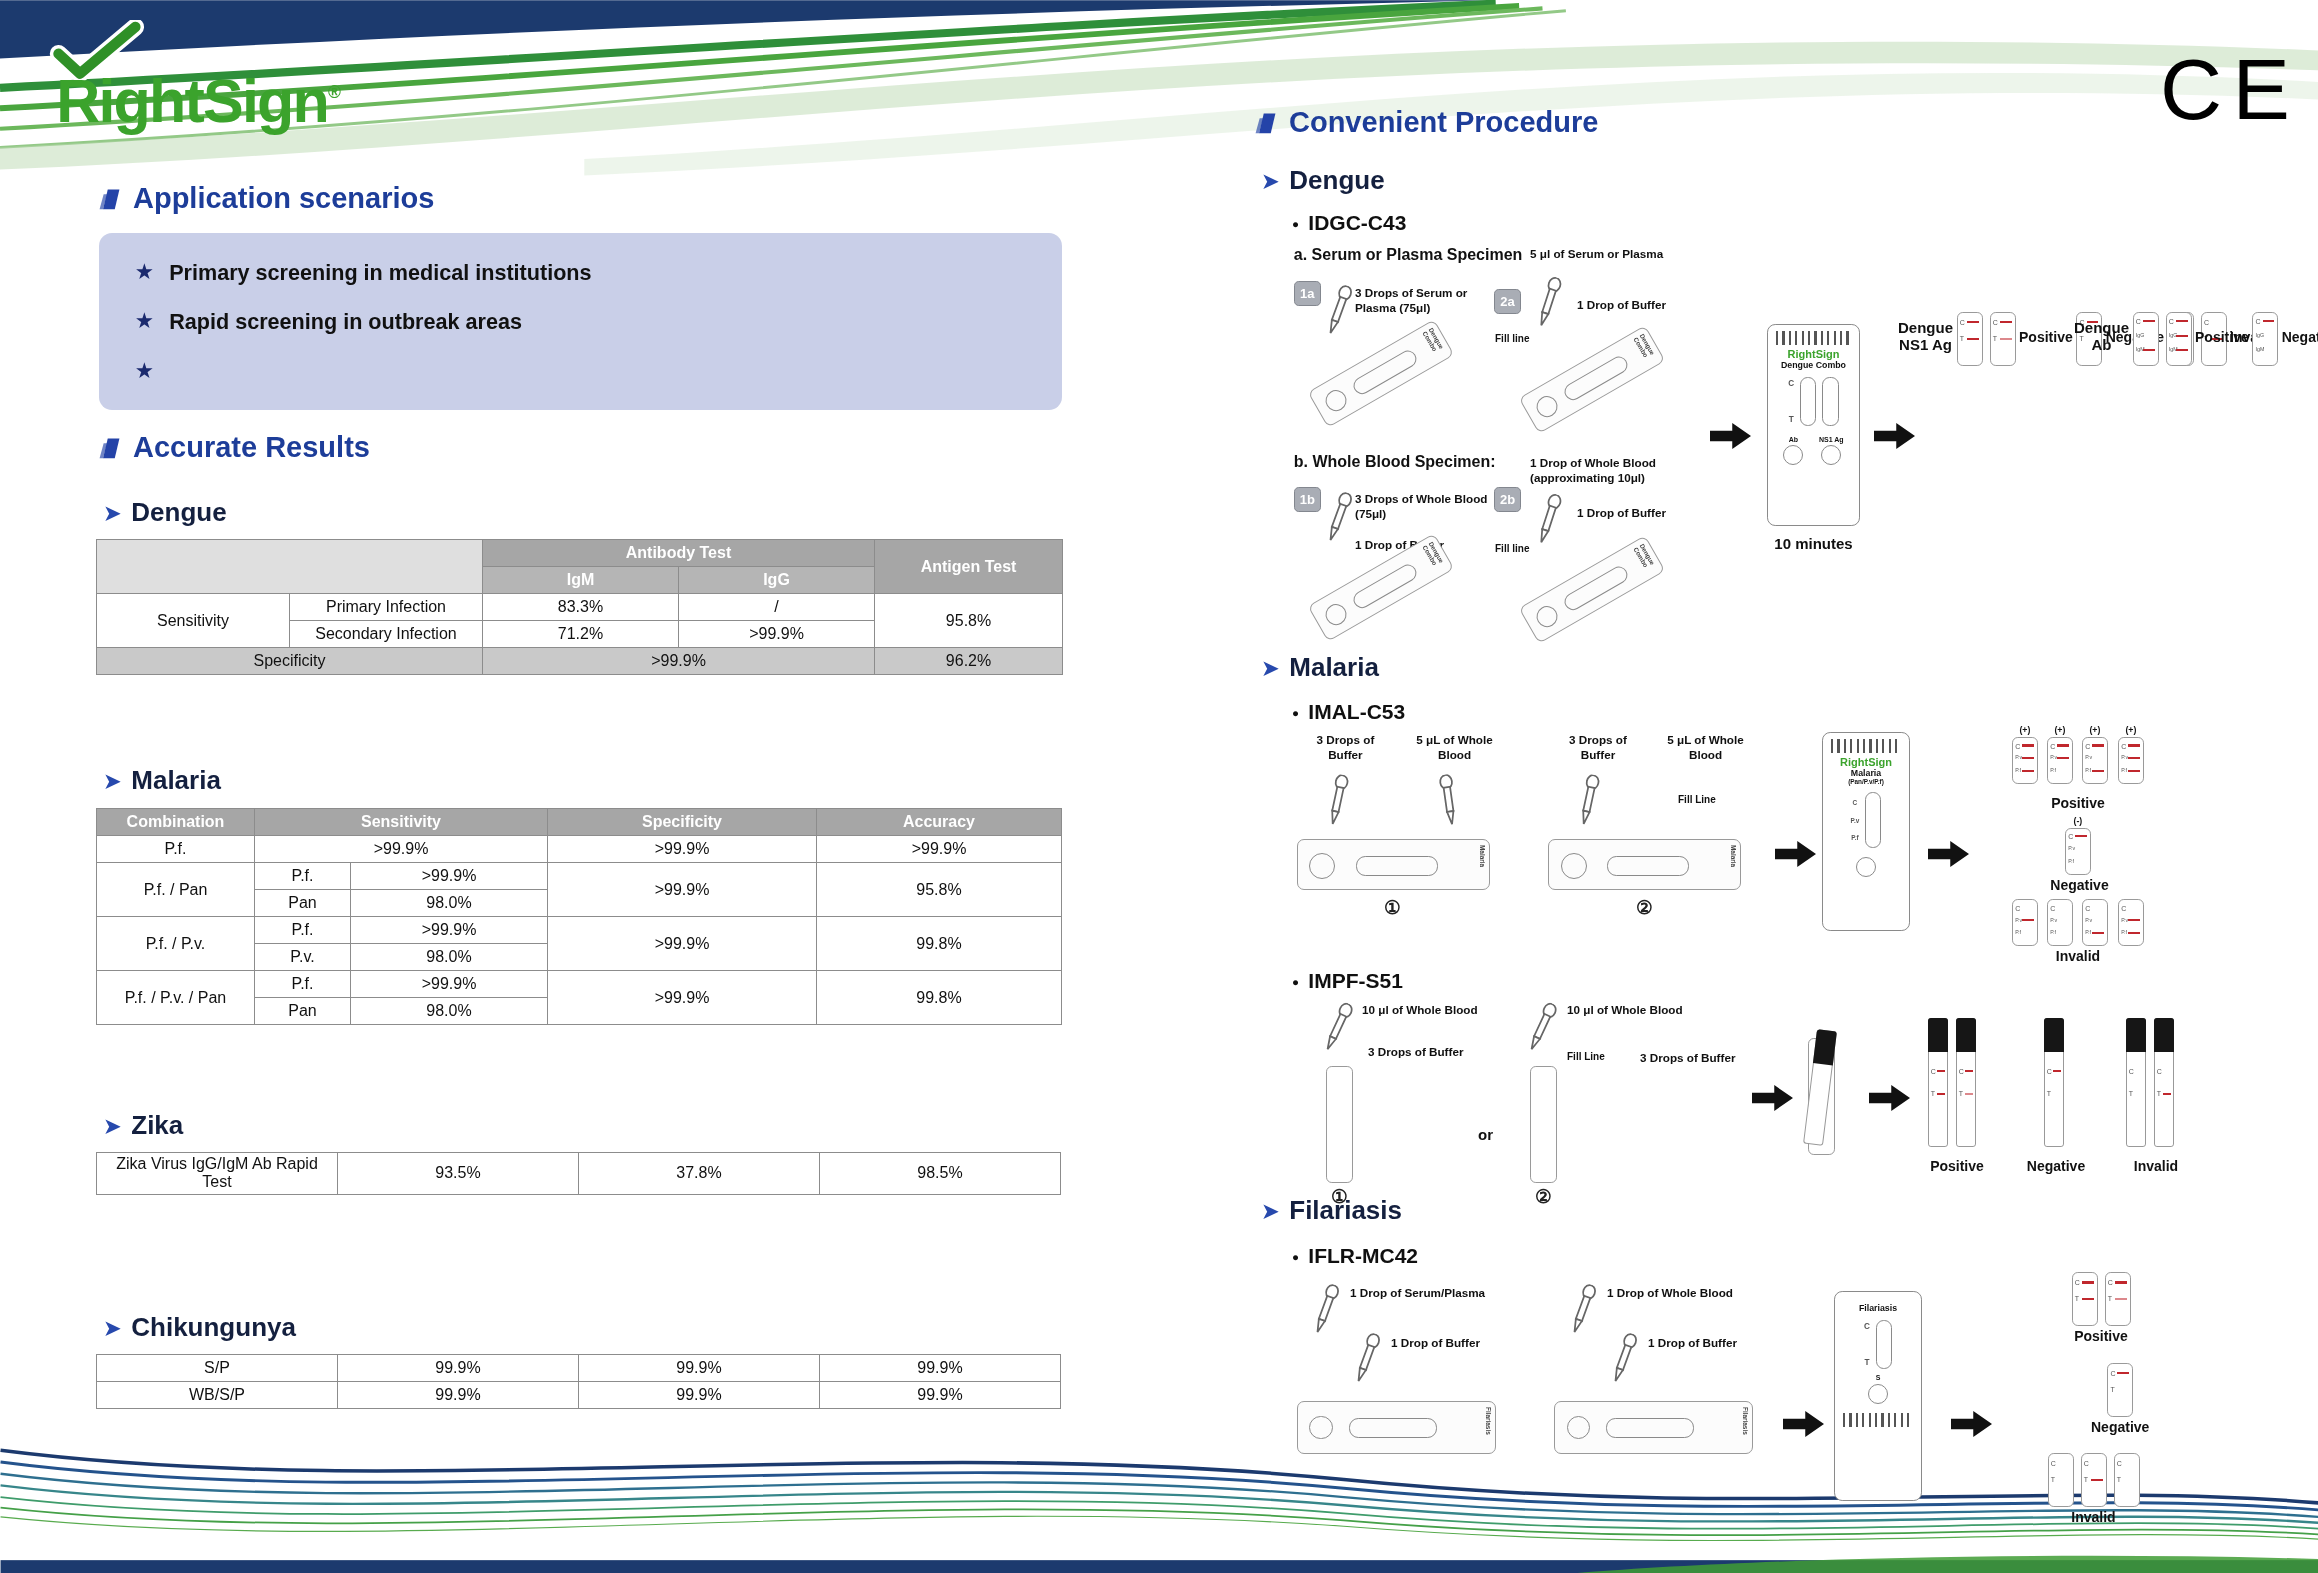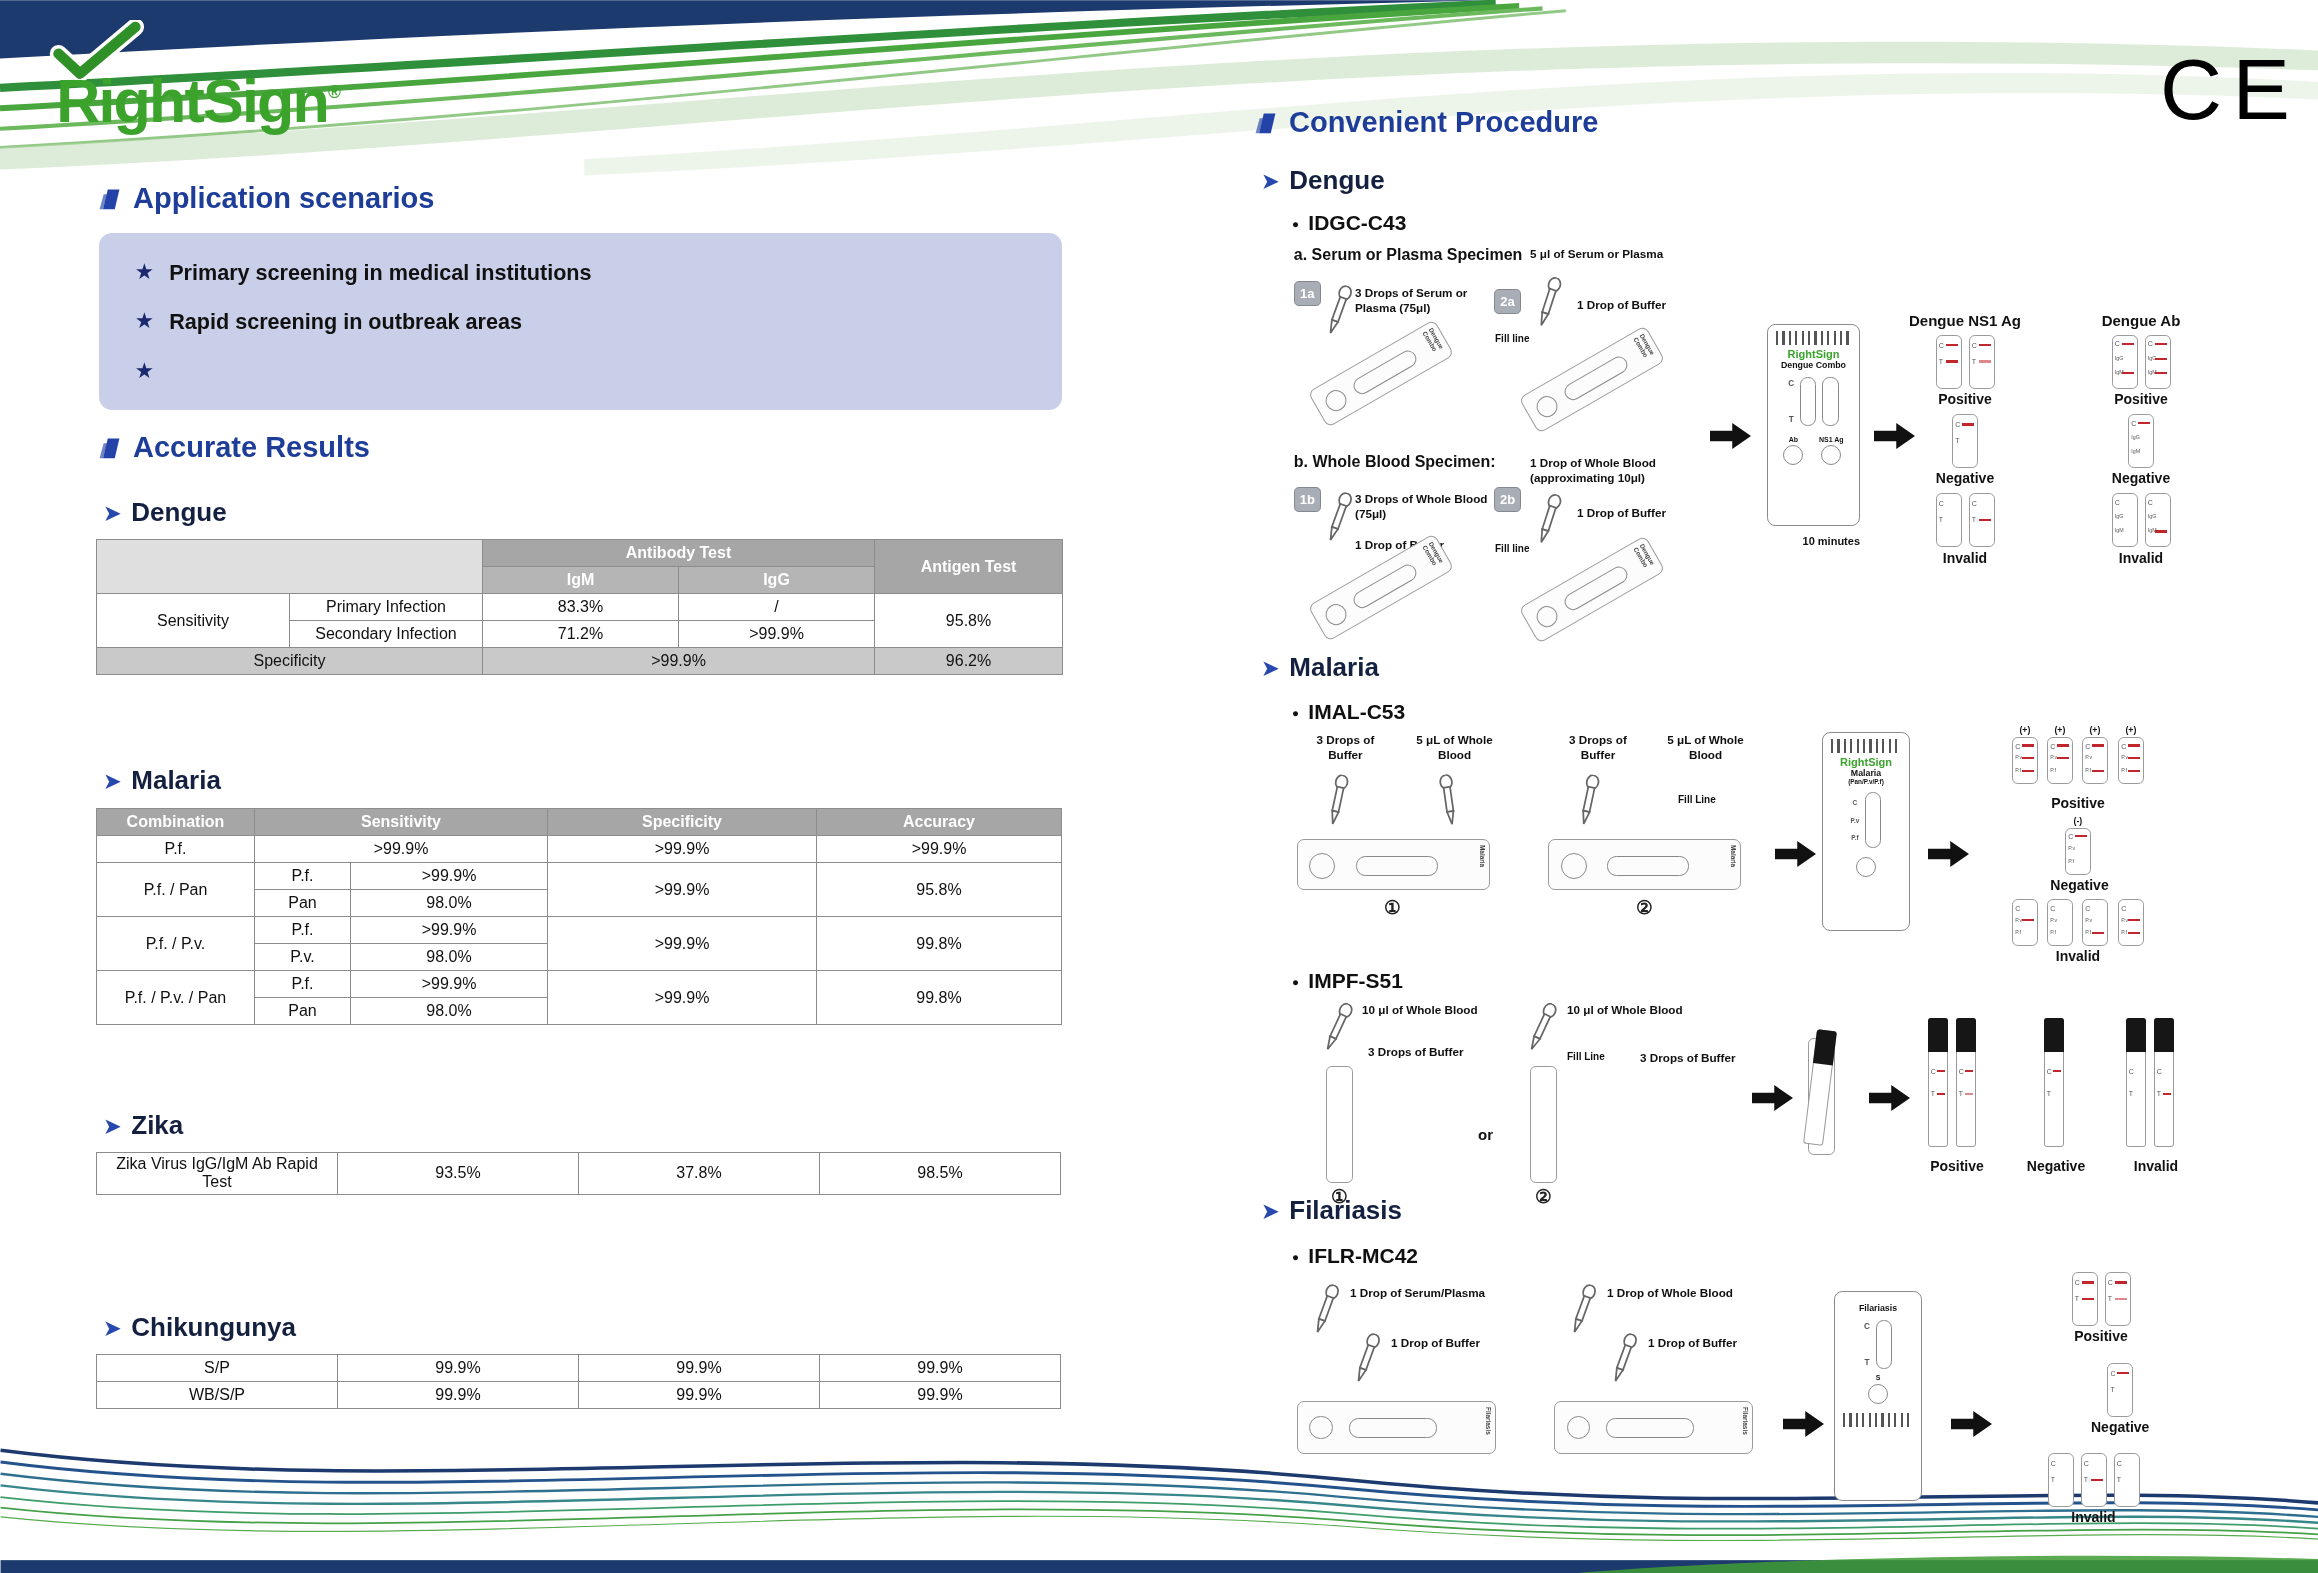--- a/index.html
+++ b/index.html
@@ -65,21 +65,21 @@
   .dev-wells { display:flex; justify-content:space-evenly; margin-top:9.3px; }
   .wl { font-size:7px; font-weight:bold; display:block; text-align:center; margin-bottom:2.3px; }
   .dev-well { width:20px; height:20px; border:1.2px solid #8a8a8a; border-radius:50%; margin:0 auto; }
 
   .strip { position:relative; display:inline-block; width:26px; height:54px; border:1.2px solid #9a9a9a; border-radius:5.8px; background:#fff; margin:0 3.5px; }
   .strip.sh80 { height:47px; margin:0 2.9px; }
   .strip em { position:absolute; left:2.3px; font-style:normal; font-size:7px; color:#555; line-height:1; }
   .strip em.sm { font-size:5.3px; }
   .strip i { position:absolute; left:9.3px; right:2.9px; height:2.3px; background:#c0272d; }
 
-  .res-col { position:absolute; display:flex; flex-direction:column; align-items:center; }
+  .res-col { position:absolute; display:flex; align-items:center; }
   .res-title { font-size:15px; font-weight:bold; margin-bottom:5.8px; text-align:center; }
   .pair { display:flex; }
   .res-lab { font-size:14px; font-weight:bold; margin:2.3px 0 7px; text-align:center; }
   .rgroup { position:absolute; display:flex; flex-direction:column; align-items:center; }
   .mkstrip { position:absolute; display:flex; flex-direction:column; align-items:center; }
   .mk { font-size:8.8px; font-weight:bold; margin-bottom:1.8px; }
   .res-abs { position:absolute; font-size:14px; font-weight:bold; text-align:center; }
 
   .dip { position:absolute; width:20px; height:129px; border:1.2px solid #999; border-radius:2.9px; background:#fff; }
   .dip b { position:absolute; left:-1.2px; right:-1.2px; top:-1.2px; height:34px; background:#161616; border-radius:2.9px 2.9px 0 0; }
@@ -425,21 +425,21 @@
           <div>
               <span class="wl">Ab</span>
               <div class="dev-well"></div>
             </div>
           <div>
               <span class="wl">NS1 Ag</span>
               <div class="dev-well"></div>
             </div>
         </div>
       </div>
-      <div class="lbl" style="left:482px;top:293px;width:93px;text-align:right;font-size:11px">10 minutes</div>
+      <div class="lbl" style="left:482px;top:293px;width:93px;text-align:center;font-size:15px">10 minutes</div>
 
       <svg class="arr" style="left:589px;top:181px" width="41" height="26" viewBox="0 0 70 44">
           <use href="#sym-arrow"></use>
         </svg>
 
       <div class="res-col" style="left:613px;top:70px;width:134px">
         <div class="res-title">Dengue NS1 Ag</div>
         <div class="pair">
           <div class="strip">
               <em style="top:5.8px">C</em>

